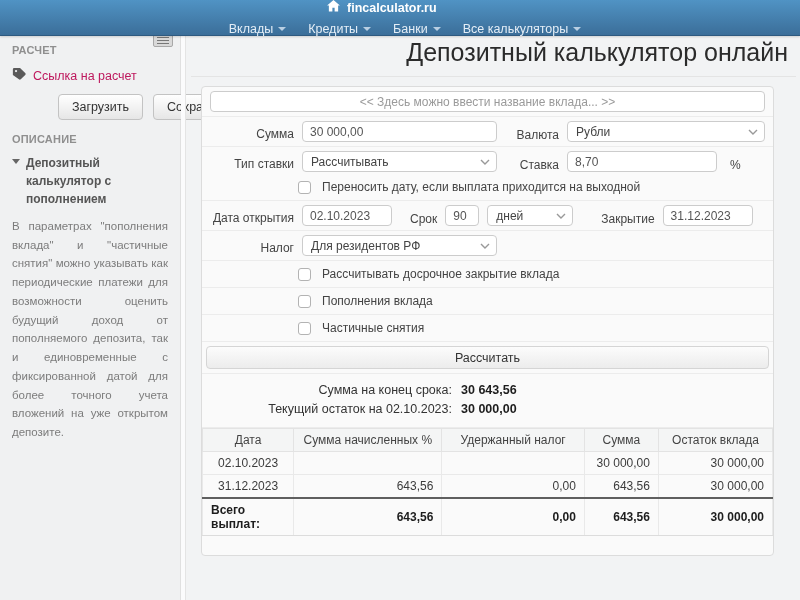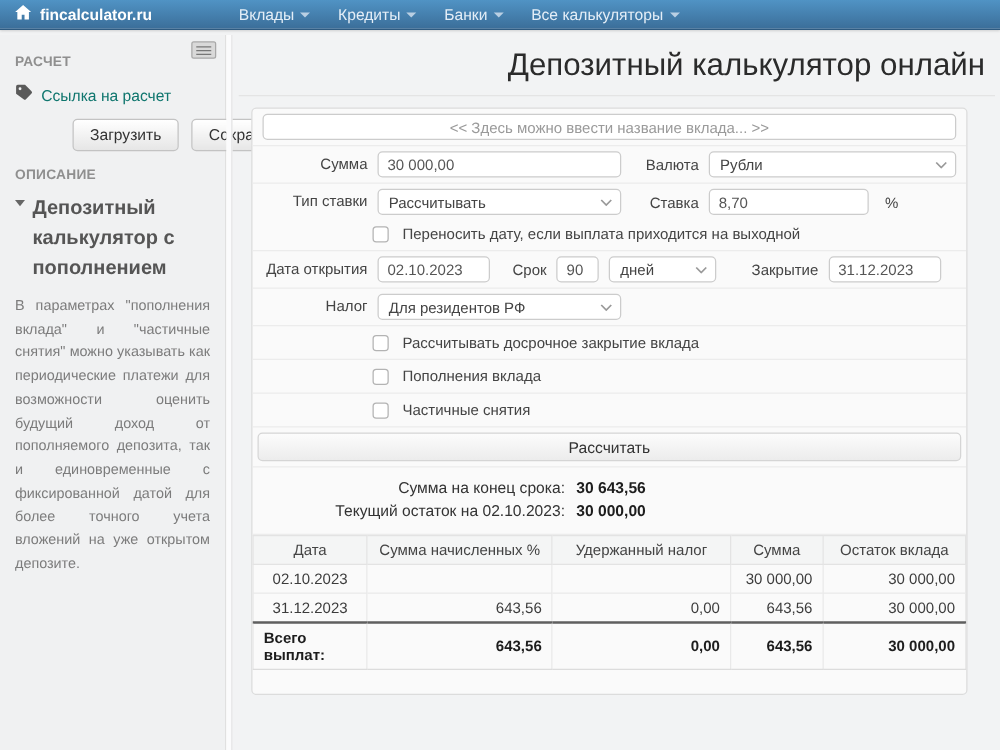--- a/index.html
+++ b/index.html
@@ -1,63 +1,63 @@
 <!DOCTYPE html>
 <html><head>
 <meta charset="utf-8">
 <style>
   * { margin:0; padding:0; box-sizing:border-box; }
   html,body { width:800px; height:600px; overflow:hidden; }
   body { background:#f2f3f4; font-family:"Liberation Sans","DejaVu Sans",sans-serif; position:relative; }
 
   
-  .navbar { height:24px; background:linear-gradient(#5093c4,#3b6e99); border-bottom:1px solid #2e5a80;
-            display:flex; align-items:center; box-shadow:0 1px 2px rgba(0,0,0,.15); position:relative; z-index:5; }
+  .navbar { height:36px; background:linear-gradient(#5093c4,#3b6e99); border-bottom:1px solid #2e5a80;
+            display:flex; align-items:center; box-shadow:0 1px 2px rgba(0,0,0,.15); position:relative; z-index:5;flex-direction:column; }
   .brand { display:flex; align-items:center; gap:7px; padding:0 12px; width:170px; color:#fff;
            font-weight:bold; font-size:12.5px; cursor:pointer; }
   .nav-items { display:flex; margin-left:10px; }
   .nav-item { color:#e4eef7; font-size:12.5px; padding:0 11px; height:28px; display:flex; align-items:center; gap:5px; cursor:pointer; }
   .caret { width:0; height:0; border-left:4px solid transparent; border-right:4px solid transparent; border-top:4px solid #b9cfe3; }
 
   
   .sidebar { position:absolute; left:0; top:28px; bottom:0; width:181px; background:#f0f1f2; border-right:1px solid #e0e0e0; }
   .gutter { position:absolute; left:181px; top:28px; bottom:0; width:5px; background:#fbfbfc; border-right:1px solid #e4e4e4; }
   .menu-icon { position:absolute; top:5px; right:7px; width:20px; height:14px; background:#d9d9d9;
                border:1px solid #a8a8a8; border-radius:2px; display:flex; flex-direction:column;
                justify-content:center; align-items:center; gap:2px; cursor:pointer; }
   .menu-icon i { display:block; width:12px; height:1px; background:#777; }
   .side-pad { padding:8px 12px; }
   .side-h { font-size:11px; font-weight:bold; color:#8f8f8f; margin:8px 0 2px; letter-spacing:.2px; }
   .calc-link-row { display:flex; align-items:center; gap:7px; margin:11px 0 9px; }
-  .calc-link { color:#0f766e; font-size:12.5px; cursor:pointer; text-decoration:none; }
+  .calc-link { color:#be185d; font-size:12.5px; cursor:pointer; text-decoration:none; }
   .btn { background:linear-gradient(#ffffff,#e6e6e6); border:1px solid #c3c3c3; border-radius:4px;
          color:#333; font-size:12.5px; padding:5px 13px; cursor:pointer; font-family:inherit; }
   .side-btns { display:flex; gap:10px; margin:1px 0 13px;padding-left:46px; }
-  .desc-title { font-size:16px; font-weight:bold; color:#555; margin:9px 0 9px; line-height:1.5; display:flex; gap:6px; cursor:pointer; }
+  .desc-title { font-size:12px; font-weight:bold; color:#555; margin:9px 0 9px; line-height:1.5; display:flex; gap:6px; cursor:pointer; }
   .desc-caret { margin-top:5px; width:0; height:0; border-left:4px solid transparent; border-right:4px solid transparent; border-top:5px solid #666; flex-shrink:0; }
   .desc-text { font-size:11.5px; color:#7c7c7c; line-height:1.63; text-align:justify; }
 
   
   .main { position:absolute; left:187px; top:28px; right:0; bottom:0;border-radius:24px; }
   .page-title { text-align:right; font-size:25px; color:#2b2b2b; padding:10px 12px 9px; font-weight:500; }
   .title-hr { border:none; border-top:1px solid #e4e4e4; margin:0 4px; }
   .panel { margin:9px 26px 0 14px; background:#fafafa; border:1px solid #dcdcdc; border-radius:4px; overflow:hidden; }
 
-  .frow { display:flex; align-items:center; padding:4px 8px; border-bottom:1px solid #ececec; }
+  .frow { display:flex; align-items:flex-end; padding:4px 8px; border-bottom:1px solid #ececec; }
   .frow.g1 { border-bottom:none; padding-bottom:2px; }
   .frow.g2 { padding-top:2px; }
   .lbl { width:84px; text-align:right; font-size:12px; color:#444; flex-shrink:0; line-height:1.25; margin-right:8px; }
   .inp { background:#fff; border:1px solid #ccc; border-radius:4px; height:21px; font-size:12px; color:#555;
          padding:0 7px; font-family:inherit; outline:none; }
   .inp::placeholder { color:#9a9a9a; }
   .name-inp { flex:1; text-align:center; }
   .sel { background:#fff; border:1px solid #ccc; border-radius:4px; height:21px; display:flex; align-items:center;
          justify-content:space-between; padding:0 6px 0 8px; font-size:12px; color:#444; cursor:pointer; }
   .chev svg { display:block; }
-  .w195 { width:195px; } .w150 { width:128px; } .w90 { width:90px; } .w86 { width:86px; } .w34 { width:34px; }
+  .w195 { width:195px; } .w150 { width:150px; } .w90 { width:90px; } .w86 { width:86px; } .w34 { width:34px; }
   .lbl2 { width:52px; text-align:right; font-size:12px; color:#444; margin-left:10px; margin-right:8px; flex-shrink:0; }
   .grow { flex:1; }
   .pct { font-size:12px; color:#444; margin-left:13px; }
   .slbl { font-size:12px; color:#444; text-align:right; flex-shrink:0; }
   .ml18 { margin-left:18px; } .ml8 { margin-left:8px; } .ml28 { margin-left:28px; }
 
   .cbrow { display:flex; align-items:center; gap:11px; padding:6px 8px 6px 96px; border-bottom:1px solid #ececec; }
   .cb { width:13px; height:13px; background:#fff; border:1px solid #b3b3b3; border-radius:3px; flex-shrink:0; cursor:pointer; }
   .cb-label { font-size:12px; color:#444; }
 

